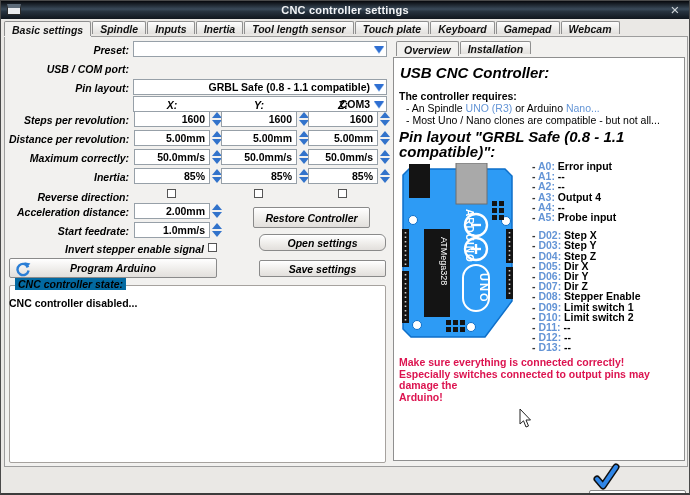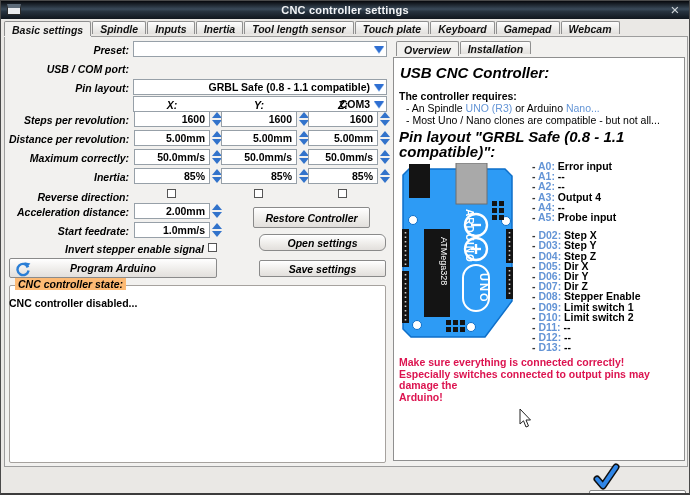--- a/index.html
+++ b/index.html
@@ -75,21 +75,21 @@
     position:absolute; z-index:5; border:1px solid #8a8a8a; border-radius:2px;
     background:linear-gradient(#ffffff,#eceae7 65%,#e2dfdc);
     font:italic bold 10.5px "Liberation Sans", sans-serif; color:#000;
     display:flex; align-items:center; justify-content:center; box-shadow:inset 0 1px 0 #fff;
   }
   #groupbox {
     position:absolute; left:8px; top:284px; width:377px; height:178px;
     background:#fff; border:1px solid #a6a29e; border-radius:2px; z-index:5;
   }
   #group-label {
-    position:absolute; left:14px; top:277px; z-index:6; background:#fdba74; padding:0 3px;
+    position:absolute; left:14px; top:277px; z-index:6; background:#0369a1; padding:0 3px;
     font:italic bold 10.5px "Liberation Sans", sans-serif;
   }
   #state-text { position:absolute; left:8px; top:296px; font:bold 10.5px "Liberation Sans", sans-serif; z-index:6;text-align:center; }
   
   #help-tabbar { left:395px; top:40px; height:16px; z-index:3; }
   #help-panel {
     position:absolute; left:392px; top:56px; width:292px; height:404px;
     background:#fff; border:1px solid #8f8f8f; z-index:2; overflow:hidden;
   }
   .h1 { position:absolute; font:italic bold 15px "Liberation Sans", sans-serif; color:#000; white-space:nowrap;text-align:center; }

